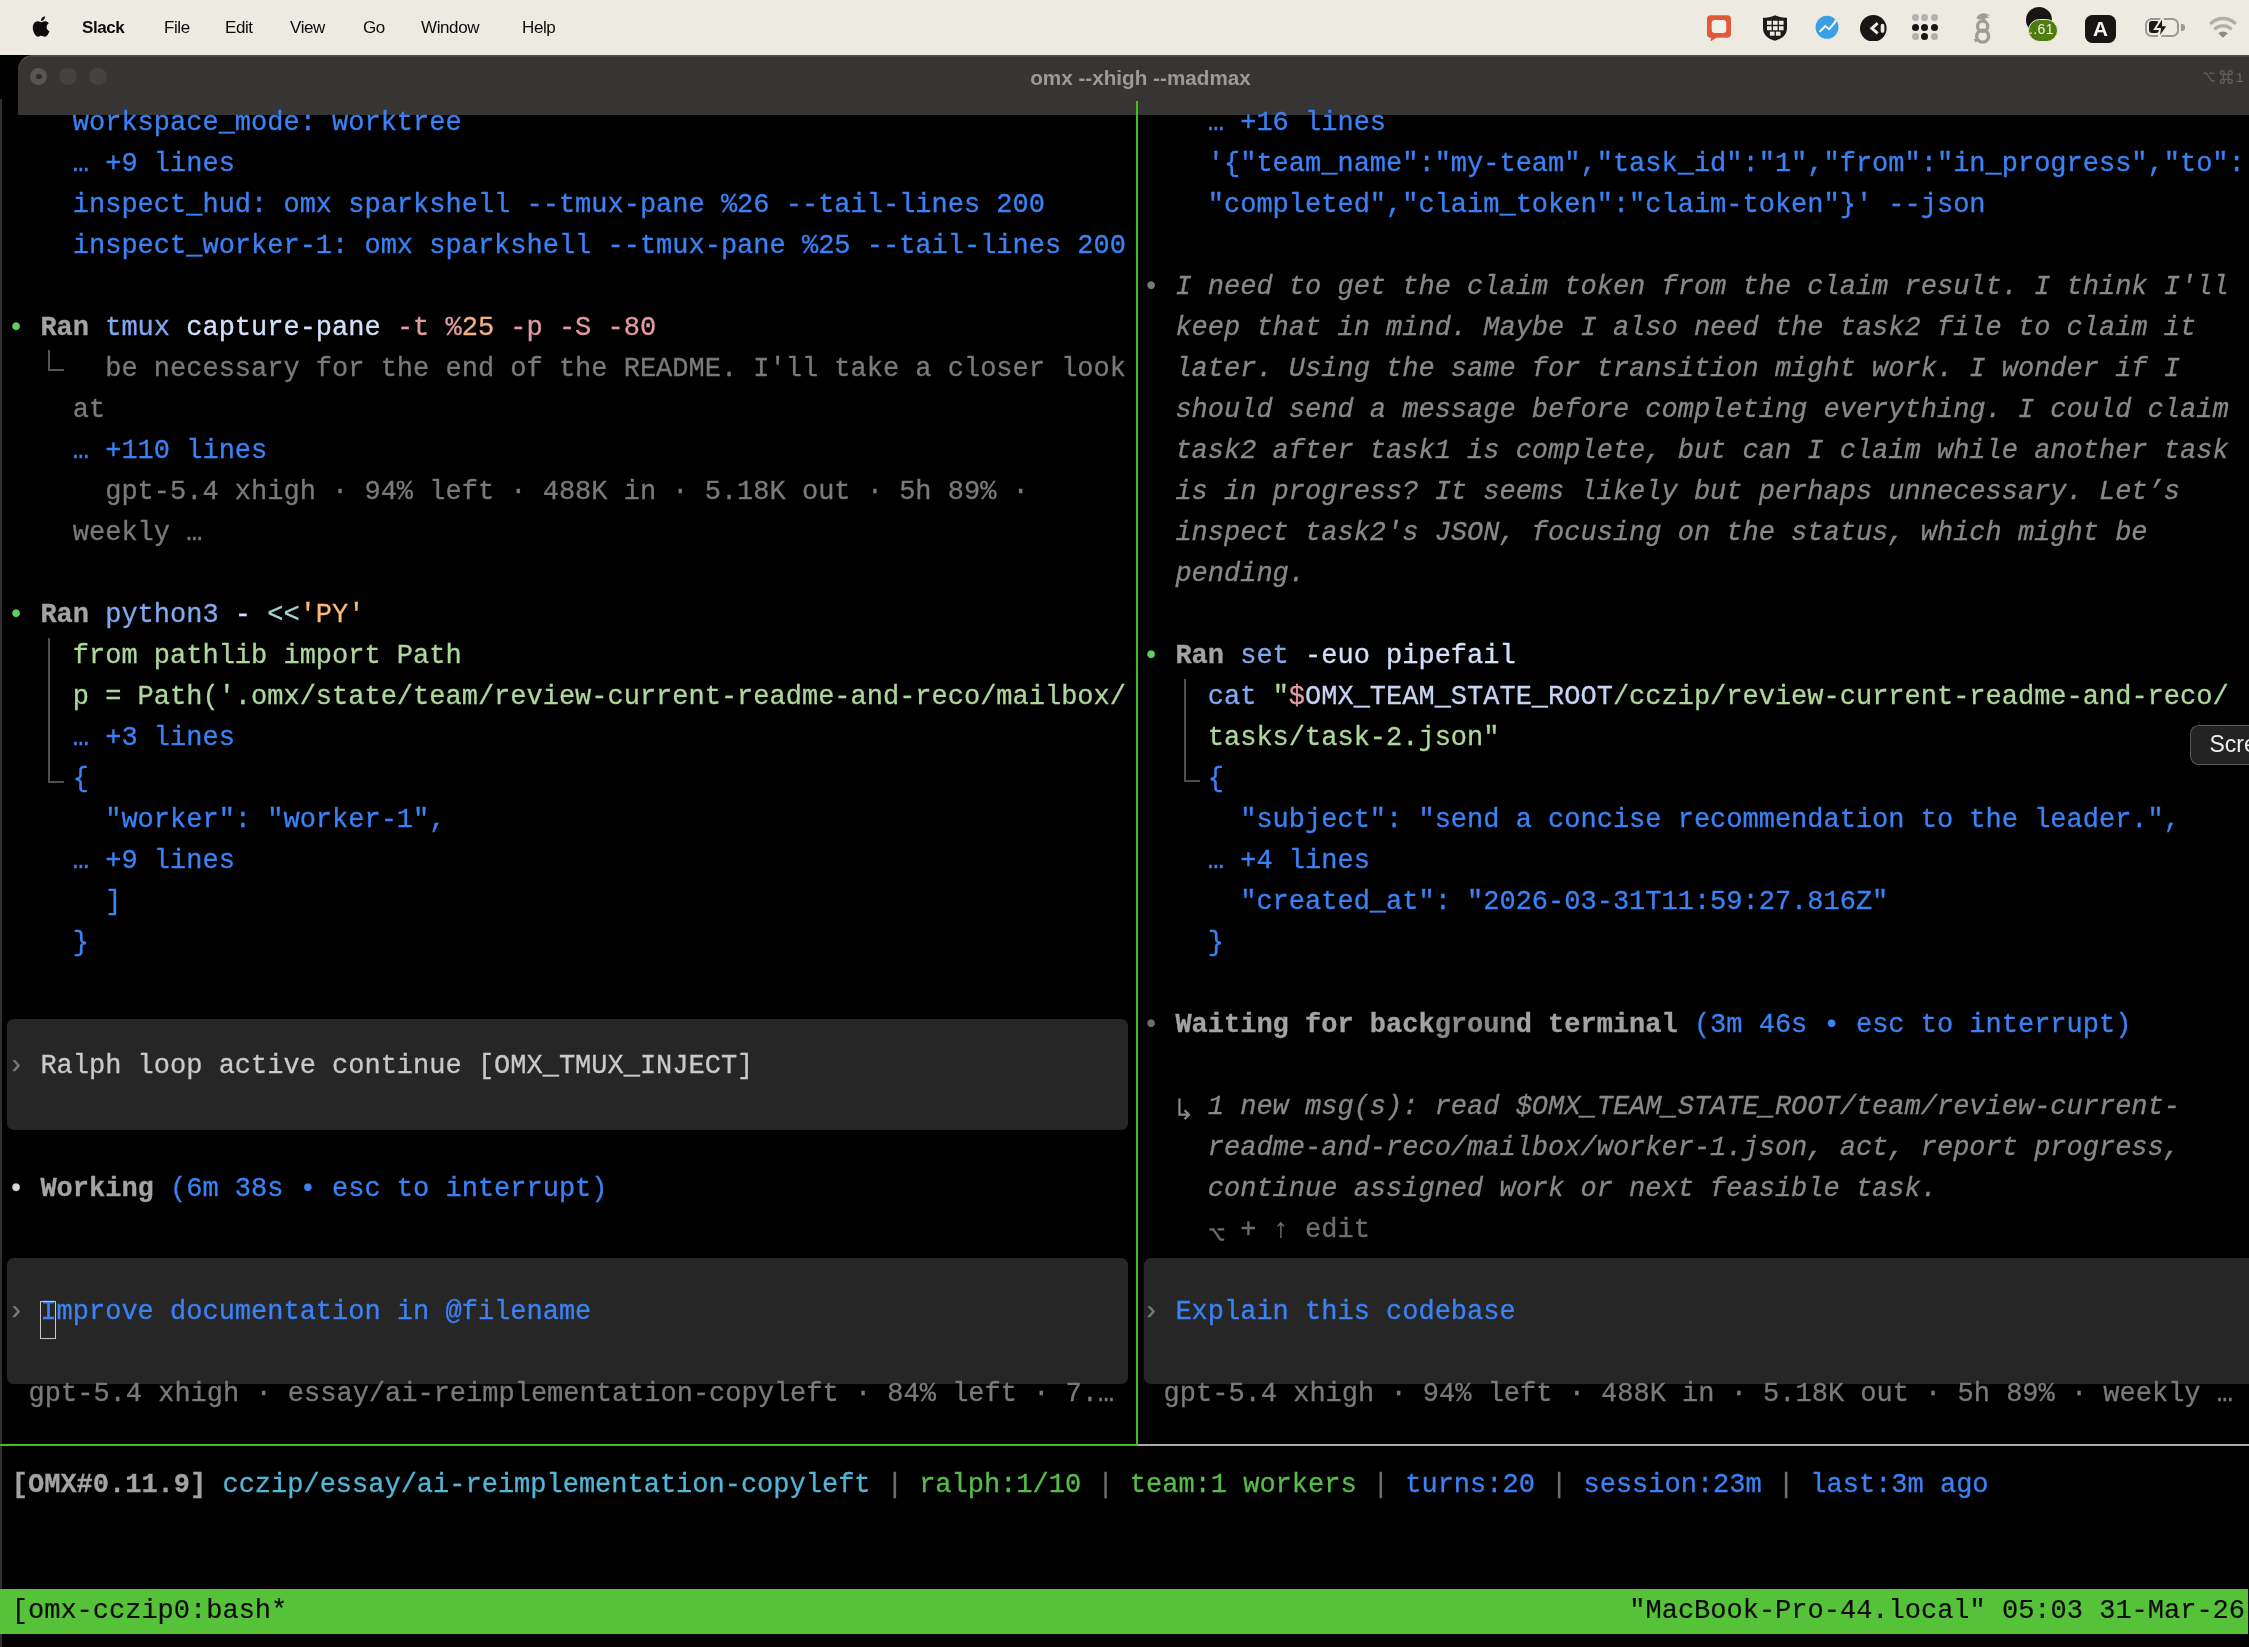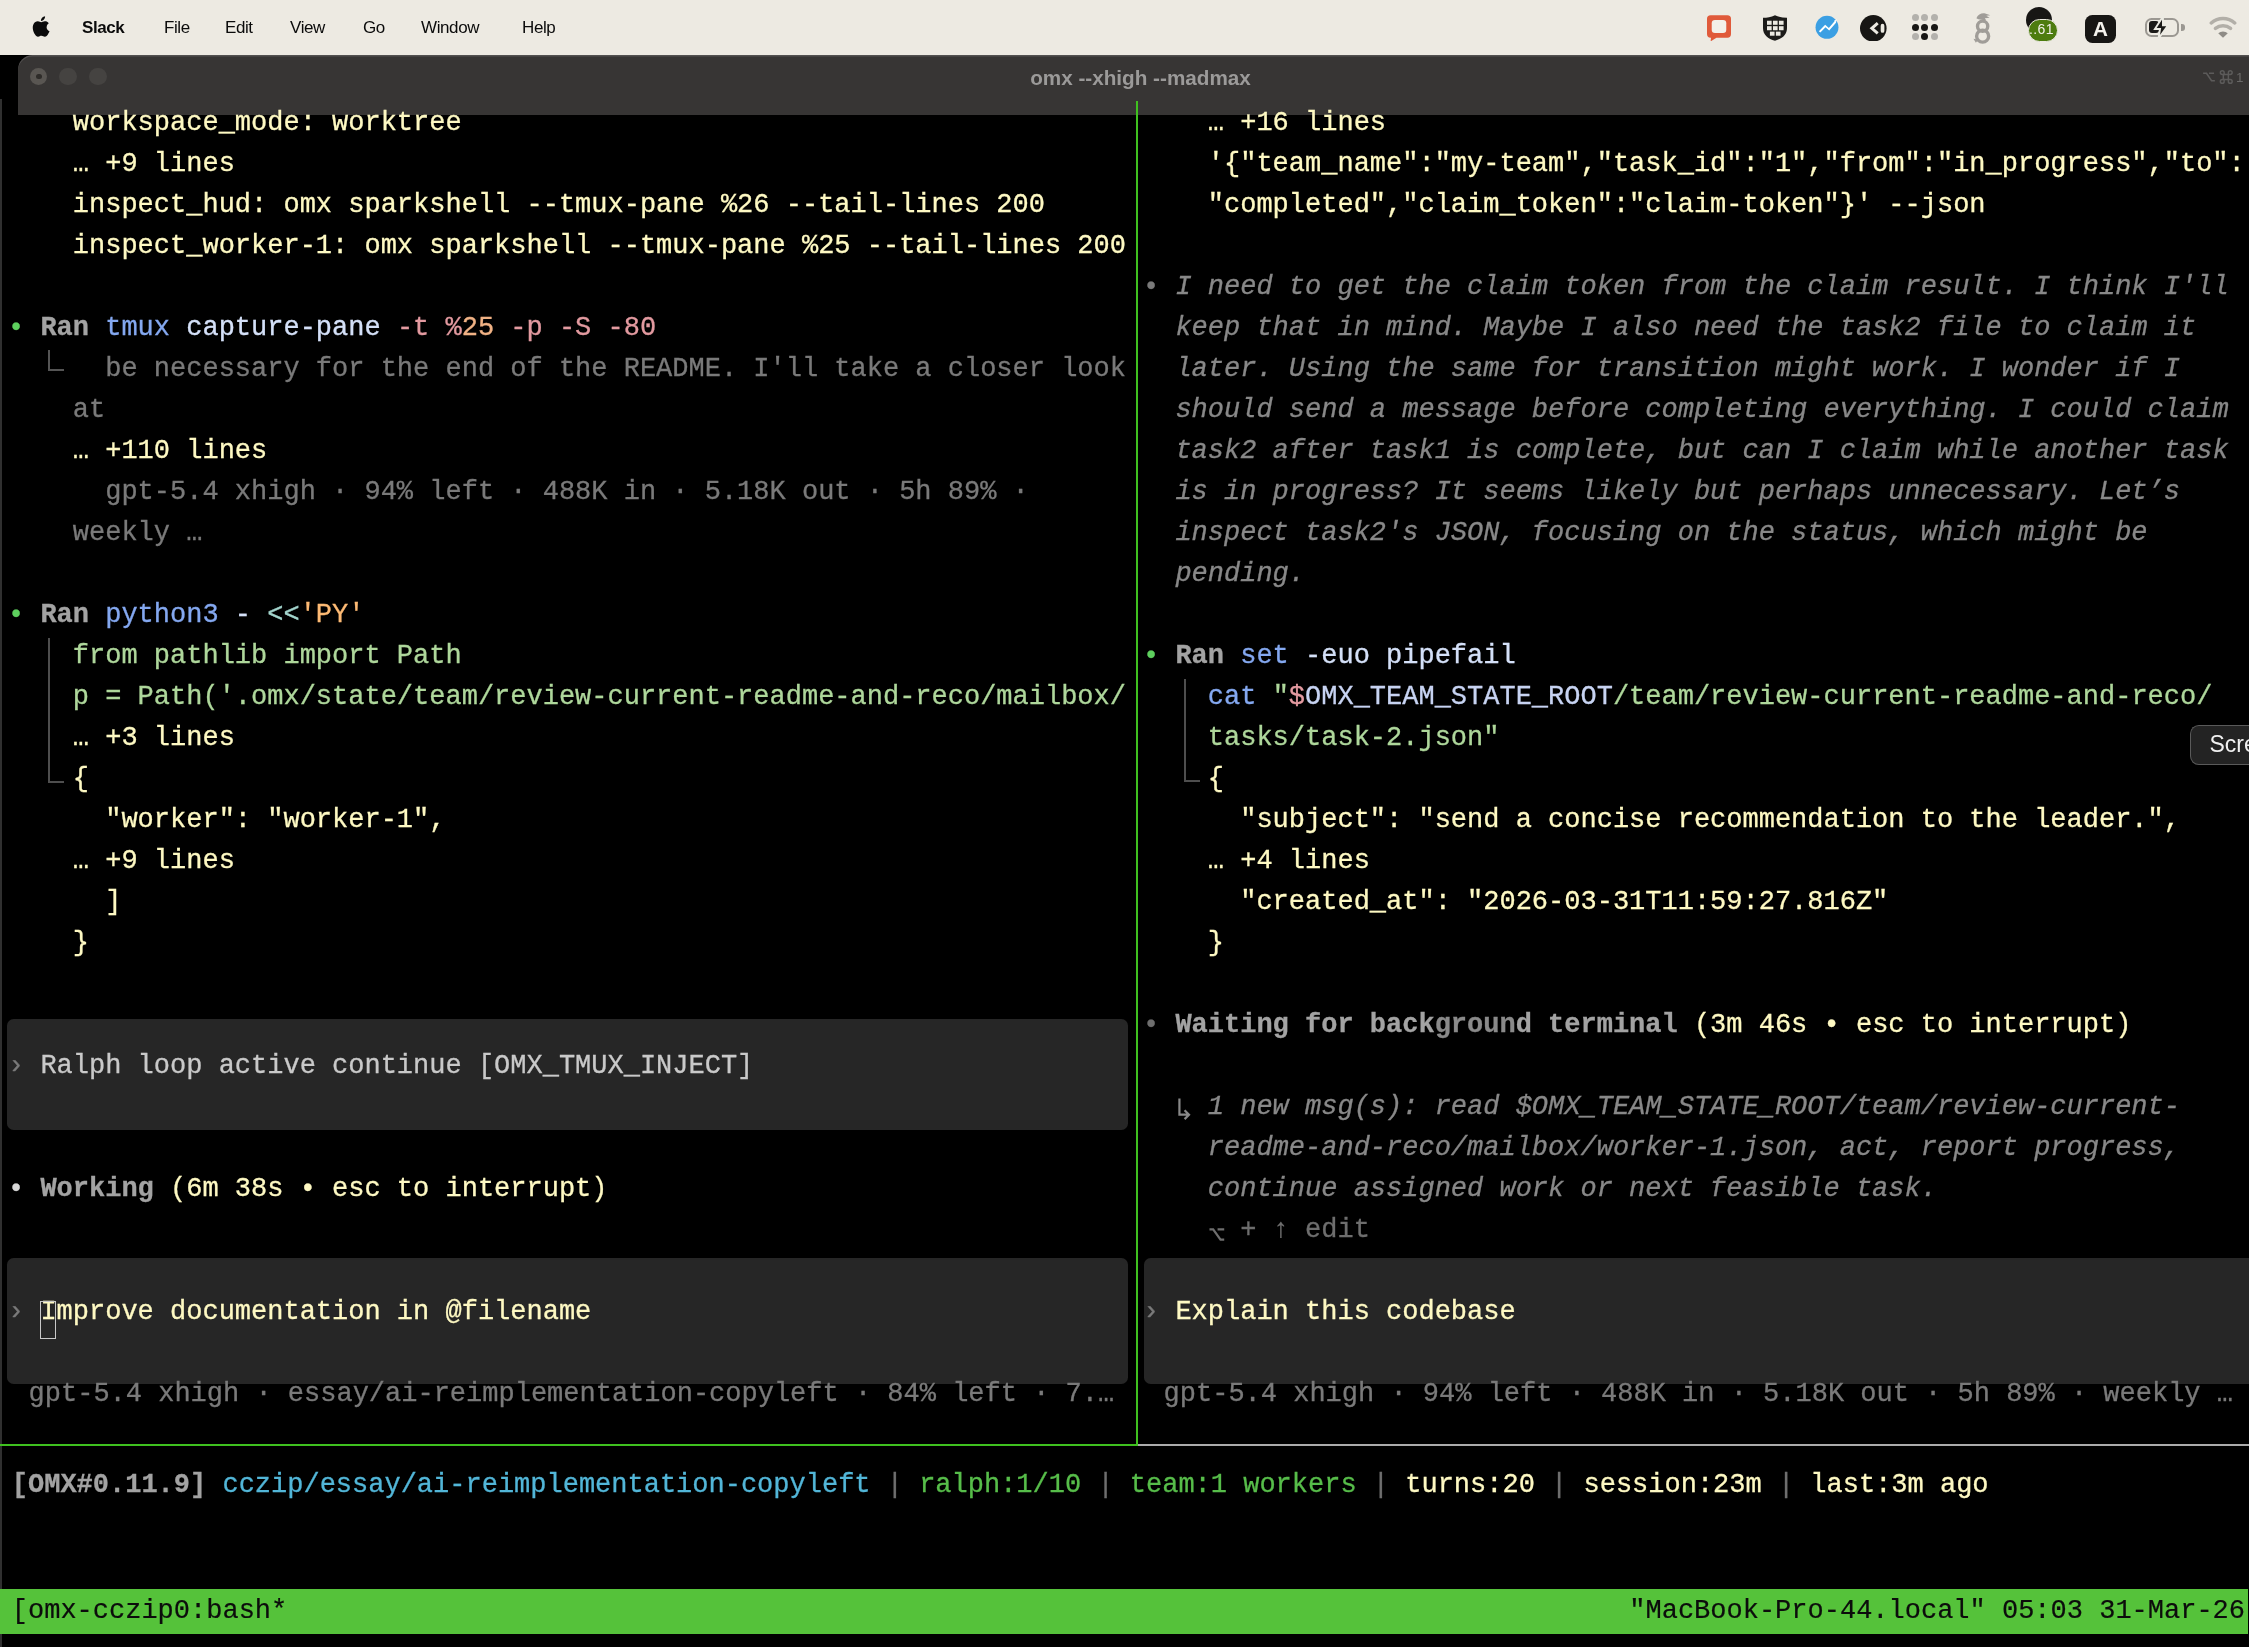--- a/index.html
+++ b/index.html
@@ -3,21 +3,21 @@
 *{margin:0;padding:0;box-sizing:border-box}
 html,body{width:2250px;height:1648px;background:#000;overflow:hidden}
 body{position:relative;font-family:"Liberation Sans",sans-serif}
 .menubar{position:absolute;left:0;top:0;width:2250px;height:55px;background:#edeae2}
 .mitem{position:absolute;top:0;height:55px;line-height:55px;font-size:17px;letter-spacing:-0.4px;color:#0b0b0b}
 .win{position:absolute;left:0;top:55px;width:2245px;height:1593px;background:#000;border-radius:11px 11px 0 0}
 .titlebar{position:absolute;left:18px;top:0;width:100%;height:60px;background:#373534;border-radius:14.8px 14.8px 0 0;box-shadow:inset 0 1.5px 0 rgba(255,255,255,.14)}
 .tl{position:absolute;top:12.5px;width:17.7px;height:17.7px;border-radius:50%}
 .title{position:absolute;top:0;width:100%;text-align:center;height:44px;line-height:46px;font-size:20.7px;font-weight:bold;color:#9b9a99}
 .term{position:absolute;top:103px;font-family:"Liberation Mono",monospace;font-size:27px;line-height:41px;white-space:pre;color:#8f8f8f;-webkit-text-stroke:0.3px currentColor}
-.g{color:#fef9c3}
+.g{color:#3b82f6}
 .d{color:#7a7a7a}
 .d2{color:#6e6e6e}
 .w{color:#a3a3a3;font-weight:bold}
 .wb{color:#d8d8d8}
 .gb{color:#5ed05e}
 .bl{color:#84a8f0}
 .lb{color:#d4e0f8}
 .pw{color:#c7d3f2}
 .pk{color:#e39aa0}
 .o{color:#f0b285}
@@ -170,21 +170,21 @@
 <span class="d">•</span> <span class="it">I need to get the claim token from the claim result. I think I'll</span>
   <span class="it">keep that in mind. Maybe I also need the task2 file to claim it</span>
   <span class="it">later. Using the same for transition might work. I wonder if I</span>
   <span class="it">should send a message before completing everything. I could claim</span>
   <span class="it">task2 after task1 is complete, but can I claim while another task</span>
   <span class="it">is in progress? It seems likely but perhaps unnecessary. Let’s</span>
   <span class="it">inspect task2's JSON, focusing on the status, which might be</span>
   <span class="it">pending.</span>
 
 <span class="gb">•</span> <span class="w">Ran</span> <span class="bl">set</span> <span class="lb">-euo pipefail</span>
-    <span class="bl">cat</span> <span class="cg">"</span><span class="pk">$</span><span class="pw">OMX_TEAM_STATE_ROOT</span><span class="cg">/team/review-current-readme-and-reco/</span>
+    <span class="bl">cat</span> <span class="cg">"</span><span class="pk">$</span><span class="pw">OMX_TEAM_STATE_ROOT</span><span class="cg">/cczip/review-current-readme-and-reco/</span>
 <span class="cg">    tasks/task-2.json"</span>
 <span class="g">    {</span>
 <span class="g">      "subject": "send a concise recommendation to the leader.",</span>
 <span class="g">    … +4 lines</span>
 <span class="g">      "created_at": "2026-03-31T11:59:27.816Z"</span>
 <span class="g">    }</span>
 
 <span class="d2">•</span> <span class="w">Waiting for back</span><span class="sh">groun</span><span class="w">d terminal</span> <span class="g">(3m 46s • esc to interrupt)</span>
 
     <span class="it">1 new msg(s): read $OMX_TEAM_STATE_ROOT/team/review-current-</span>

